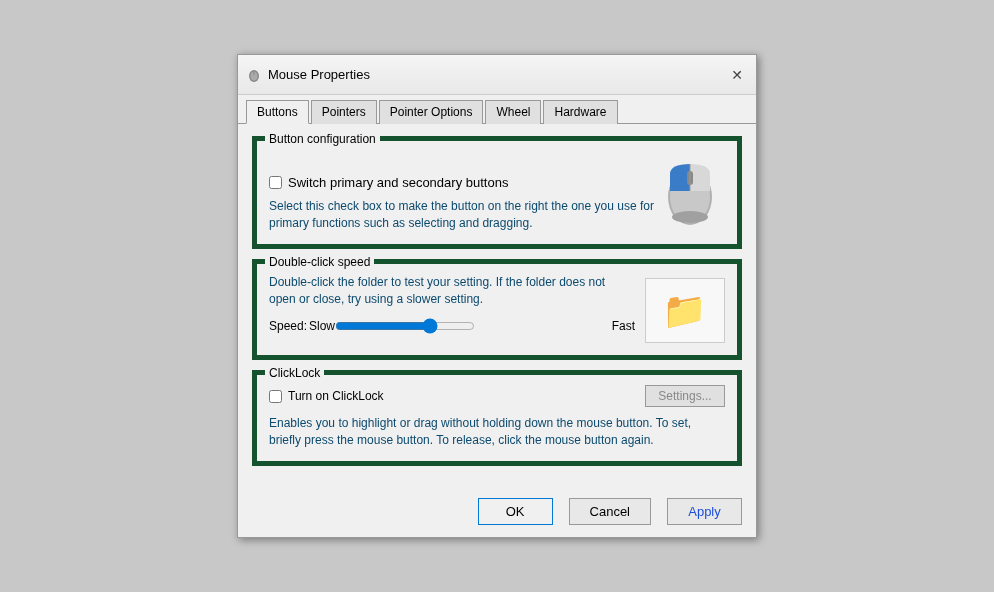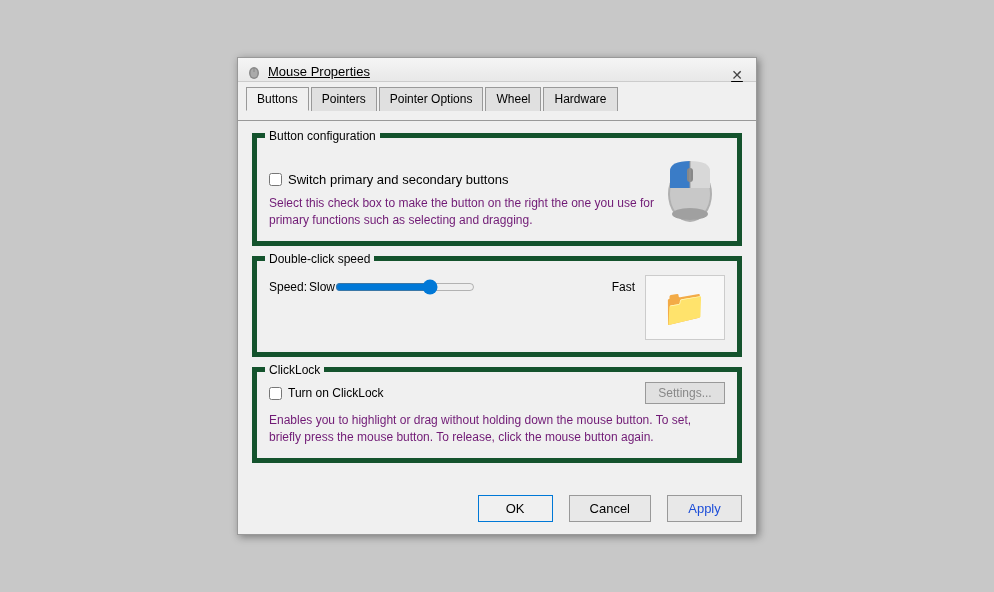--- a/index.html
+++ b/index.html
@@ -19,24 +19,23 @@
       width: 520px;
       background: #f0f0f0;
       border: 1px solid #999;
       box-shadow: 2px 2px 8px rgba(0,0,0,0.4);
     }
 
     .title-bar {
       background: linear-gradient(to bottom, #f5f5f5, #e8e8e8);
       border-bottom: 1px solid #ccc;
       display: flex;
-      align-items: flex-start;
+      align-items: center;
       padding: 6px 8px;
-      height: 24px;
-      text-decoration: underline;
+      height: 40px;
     }
 
     .title-bar-icon {
       width: 16px;
       height: 16px;
       margin-right: 6px;
     }
 
     .title-bar-text {
       flex: 1;
@@ -55,21 +54,21 @@
       display: flex;
       align-items: center;
       justify-content: center;
       color: #444;
     }
 
     .tab-bar {
       display: flex;
       background: #f0f0f0;
       border-bottom: 1px solid #999;
-      padding: 4px 8px 10px 8px;
+      padding: 4px 8px 0 8px;
       gap: 0;
     }
 
     .tab {
       padding: 4px 10px;
       border: 1px solid #999;
       border-bottom: none;
       background: #e0e0e0;
       cursor: pointer;
       font-size: 12px;
@@ -125,21 +124,21 @@
 
     .checkbox-row input[type="checkbox"] {
       width: 13px;
       height: 13px;
       margin-right: 6px;
       cursor: pointer;
     }
 
     .desc-text {
       font-size: 12px;
-      color: #701a75;
+      color: #0c4a6e;
       line-height: 1.4;
       margin-top: 2px;
     }
 
     
     .mouse-illustration {
       width: 70px;
       height: 80px;
     }
 
@@ -298,20 +297,21 @@
 
           <ellipse cx="35" cy="68" rx="18" ry="6" fill="#a0a0a0"></ellipse>
         </svg>
       </div>
     </div>
 
     <div class="group-box">
       <span class="group-label">Double-click speed</span>
       <div class="double-click-row">
         <div class="double-click-left">
+          <div class="desc-text">Double-click the folder to test your setting. If the folder does not open or close, try using a slower setting.</div>
           <div class="speed-row">
             <span class="speed-label">Speed:</span>
             <span class="speed-text">Slow</span>
             <div class="slider-container">
               <input type="range" min="0" max="100" value="70" style="">
             </div>
             <span class="speed-text">Fast</span>
           </div>
         </div>
 

